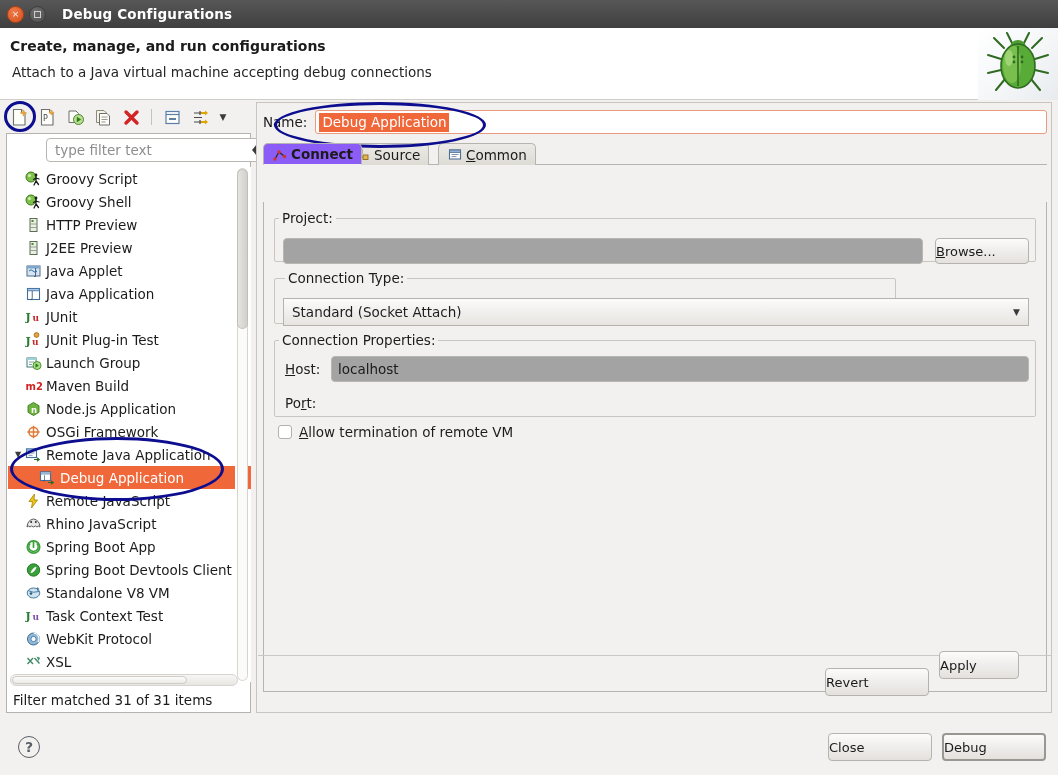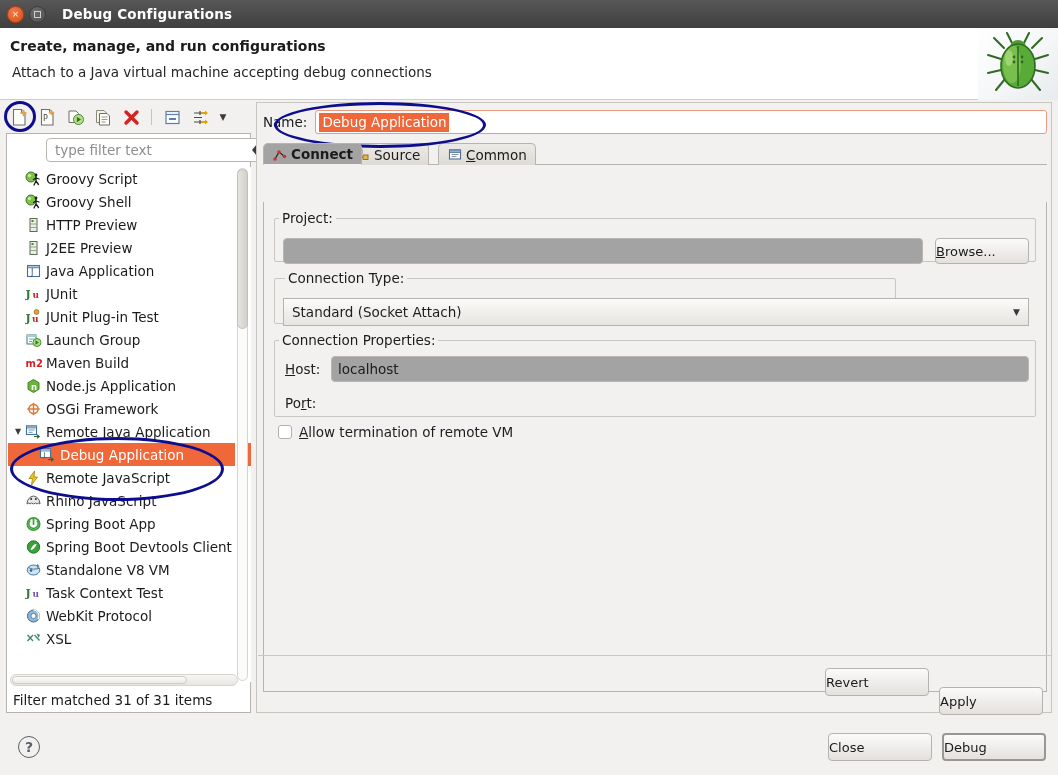--- a/index.html
+++ b/index.html
@@ -172,21 +172,21 @@
   }
   .tab {
     position: absolute; top: 0; height: 22px;
     display: flex; align-items: center; padding: 0 8px;
     font-size: 13.5px; color: #1b1b1b;
     border: 1px solid #b7b4af; border-bottom: none;
     border-radius: 5px 5px 0 0;
     background: linear-gradient(to bottom,#eceae6,#dedbd5);
   }
   .tab.active {
-    background: #a3a3a3; border-color: #b7b4af; z-index: 3;
+    background: #8b5cf6; border-color: #b7b4af; z-index: 3;
     font-weight: bold; border-bottom: 1px solid #f2f1f0;
   }
   .tab .ticon { width: 15px; height: 14px; margin-right: 4px;
     display: flex; align-items: center; justify-content: center; }
   .tab u { text-decoration: underline; }
 
   .tabbody {
     position: absolute; left: 6px; top: 61px; width: 784px; height: 490px;
     background: #f2f1f0; border: 1px solid #b7b4af; border-top: none; margin-top: 38px;
   }
@@ -401,20 +401,32 @@
             <div class="treerow">
               <span class="tw-arrow"></span>
               <span class="tw-icon">
                 <svg width="17" height="16" viewBox="0 0 17 16">
                   <rect x="5" y="1.5" width="7" height="13" fill="#e9efe5" stroke="#5c6d53" stroke-width="1"></rect>
                   <rect x="6.5" y="3" width="2" height="2" fill="#4a8a2a"></rect>
                   <path d="M5,7 h7 M5,10.5 h7" stroke="#8b9c82" stroke-width=".9"></path>
                 </svg>
               </span>
               <span>J2EE Preview</span>
+            </div>
+            <div class="treerow">
+              <span class="tw-arrow"></span>
+              <span class="tw-icon">
+                <svg width="17" height="16" viewBox="0 0 17 16">
+                  <rect x="2" y="3" width="13" height="10" fill="#d8e6f2" stroke="#4a6a8a" stroke-width="1"></rect>
+                  <rect x="2" y="3" width="13" height="2.5" fill="#7fa6cb"></rect>
+                  <text x="9.5" y="12" font-size="8" font-family="DejaVu Sans, sans-serif" fill="#1b3a5a">J</text>
+                  <path d="M4,8 q2,-2.5 4,0 q2,2.5 4,0" stroke="#2b6aa8" stroke-width="1" fill="none"></path>
+                </svg>
+              </span>
+              <span>Java Applet</span>
             </div>
             <div class="treerow">
               <span class="tw-arrow"></span>
               <span class="tw-icon">
                 <svg width="17" height="16" viewBox="0 0 17 16">
                   <rect x="2.5" y="2.5" width="12" height="11" fill="#ffffff" stroke="#3f6f9f" stroke-width="1.1"></rect>
                   <rect x="2.5" y="2.5" width="12" height="2.3" fill="#a8c6e3" stroke="#3f6f9f" stroke-width=".8"></rect>
                   <text x="6" y="12" font-size="8" font-family="DejaVu Sans, sans-serif" fill="#2b4a6a">J</text>
                 </svg>
               </span>
@@ -684,21 +696,21 @@
           <span class="chkbox"></span>
           <span><u>A</u>llow termination of remote VM</span>
         </div>
       </div>
 
       <div class="action-sep"></div>
 
       <div class="btn" style="position:absolute; left:568px; top:565px; width:104px; height:28px;">
         <span>Revert</span>
       </div>
-      <div class="btn" style="position:absolute; left:682px; top:584px; width:104px; height:28px;">
+      <div class="btn" style="position:absolute; left:682px; top:548px; width:80px; height:28px;">
         <span>Apply</span>
       </div>
     </div>
   </div>
 
   <div class="bottombar">
     <div class="help-icon">?</div>
     <div class="btn" style="position:absolute; left:828px; top:15px; width:104px; height:28px;">
       <span>Close</span>
     </div>

